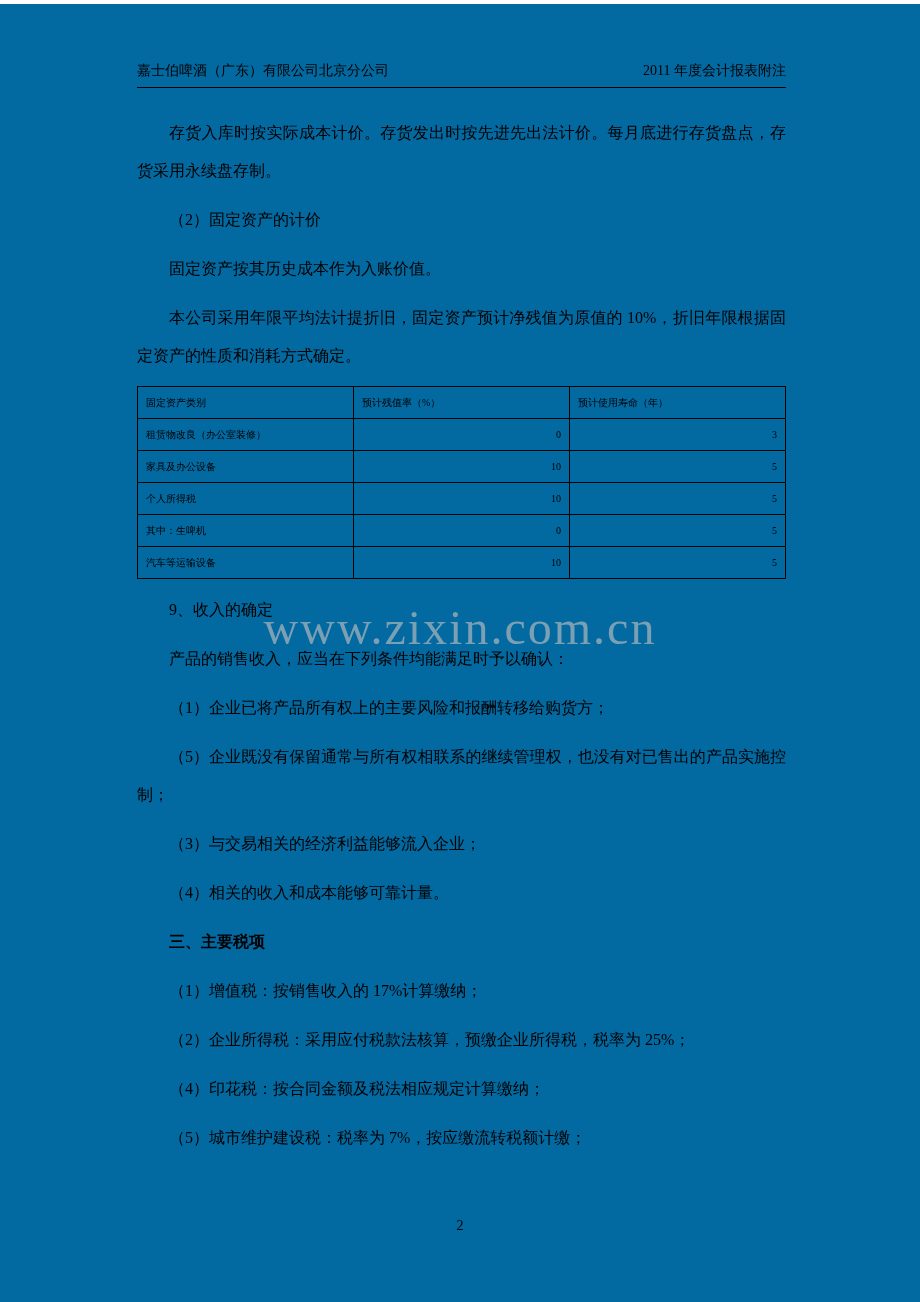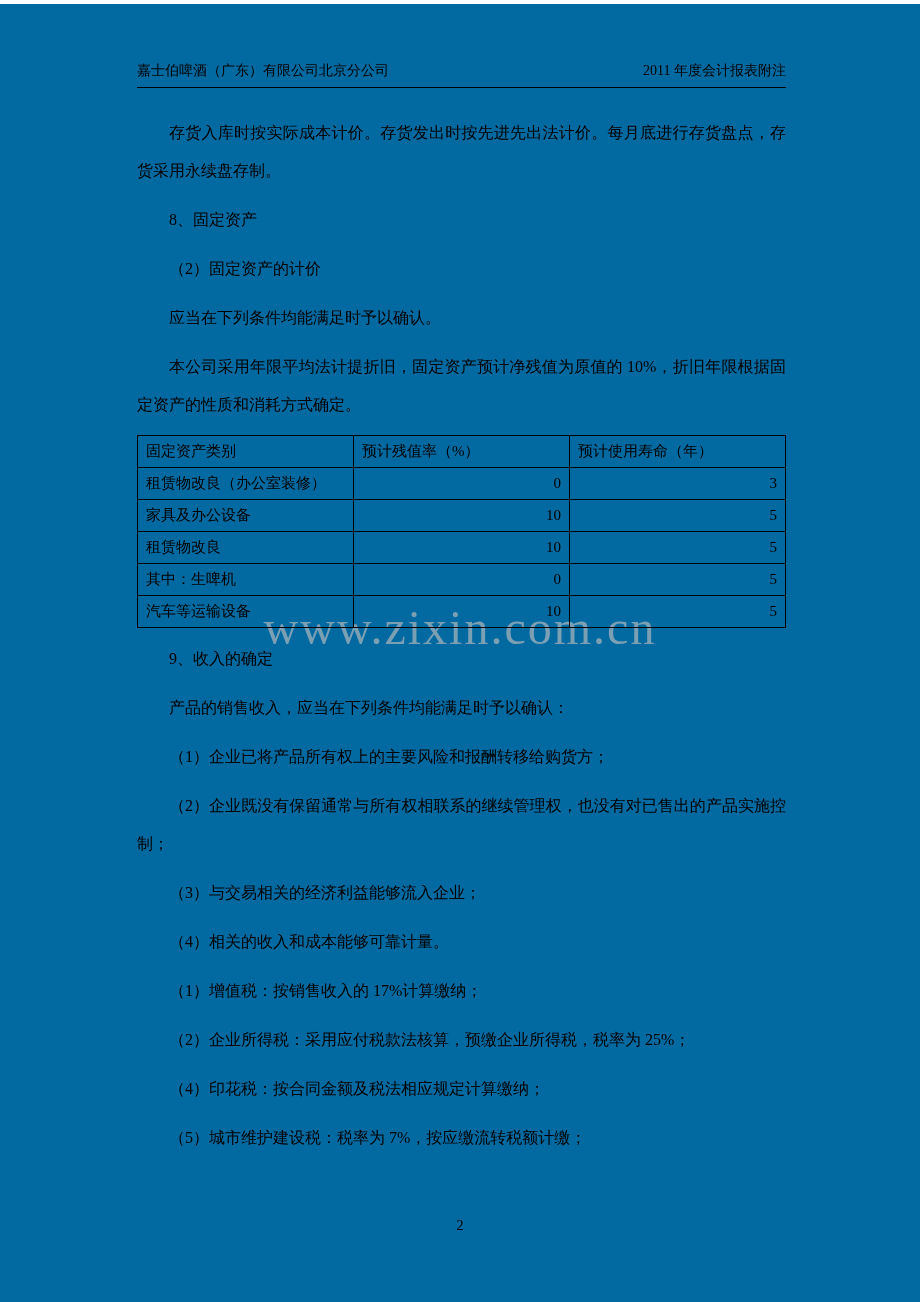--- a/index.html
+++ b/index.html
@@ -41,21 +41,21 @@
   }
   .para.bold { font-weight: bold; }
   table.assets {
     width: 100%;
     border-collapse: collapse;
     margin: 5px 0 12px 0;
     table-layout: fixed;
   }
   table.assets th, table.assets td {
     border: 1px solid #000000;
-    font-size: 15px;
+    font-size: 10px;
     font-weight: normal;
     height: 32px;
     padding: 3px 8px;
     vertical-align: middle;
   }
   table.assets th { text-align: left; }
   td.num { text-align: right; padding-right: 14px; }
   td.cat-indent { padding-left: 24px; }
   .watermark {
     position: absolute;
@@ -87,23 +87,22 @@
   <div class="header">
     <span>嘉士伯啤酒（广东）有限公司北京分公司</span>
     <span>2011 年度会计报表附注</span>
   </div>
 
   <div class="watermark">www.zixin.com.cn</div>
 
   <div class="content">
 
     <div class="para">存货入库时按实际成本计价。存货发出时按先进先出法计价。每月底进行存货盘点，存货采用永续盘存制。</div>
-    <div class="para">8、固定资产</div>
     <div class="para">（2）固定资产的计价</div>
-    <div class="para">应当在下列条件均能满足时予以确认。</div>
+    <div class="para">固定资产按其历史成本作为入账价值。</div>
     <div class="para">本公司采用年限平均法计提折旧，固定资产预计净残值为原值的 10%，折旧年限根据固定资产的性质和消耗方式确定。</div>
 
     <table class="assets">
       <thead>
         <tr>
           <th>固定资产类别</th>
           <th>预计残值率（%）</th>
           <th>预计使用寿命（年）</th>
         </tr>
       </thead>
@@ -112,44 +111,45 @@
           <td>租赁物改良（办公室装修）</td>
           <td class="num">0</td>
           <td class="num">3</td>
         </tr>
         <tr>
           <td>家具及办公设备</td>
           <td class="num">10</td>
           <td class="num">5</td>
         </tr>
         <tr>
-          <td>租赁物改良</td>
+          <td>个人所得税</td>
           <td class="num">10</td>
           <td class="num">5</td>
         </tr>
         <tr>
           <td class="cat-indent">其中：生啤机</td>
           <td class="num">0</td>
           <td class="num">5</td>
         </tr>
         <tr>
           <td>汽车等运输设备</td>
           <td class="num">10</td>
           <td class="num">5</td>
         </tr>
       </tbody>
     </table>
 
     <div class="para">9、收入的确定</div>
     <div class="para">产品的销售收入，应当在下列条件均能满足时予以确认：</div>
     <div class="para">（1）企业已将产品所有权上的主要风险和报酬转移给购货方；</div>
-    <div class="para">（2）企业既没有保留通常与所有权相联系的继续管理权，也没有对已售出的产品实施控制；</div>
+    <div class="para">（5）企业既没有保留通常与所有权相联系的继续管理权，也没有对已售出的产品实施控制；</div>
     <div class="para">（3）与交易相关的经济利益能够流入企业；</div>
     <div class="para">（4）相关的收入和成本能够可靠计量。</div>
 
+    <div class="para bold">三、主要税项</div>
     <div class="para">（1）增值税：按销售收入的 17%计算缴纳；</div>
     <div class="para">（2）企业所得税：采用应付税款法核算，预缴企业所得税，税率为 25%；</div>
     <div class="para">（4）印花税：按合同金额及税法相应规定计算缴纳；</div>
     <div class="para">（5）城市维护建设税：税率为 7%，按应缴流转税额计缴；</div>
 
   </div>
 
   <div class="footer">
     <span>2</span>
   </div>

